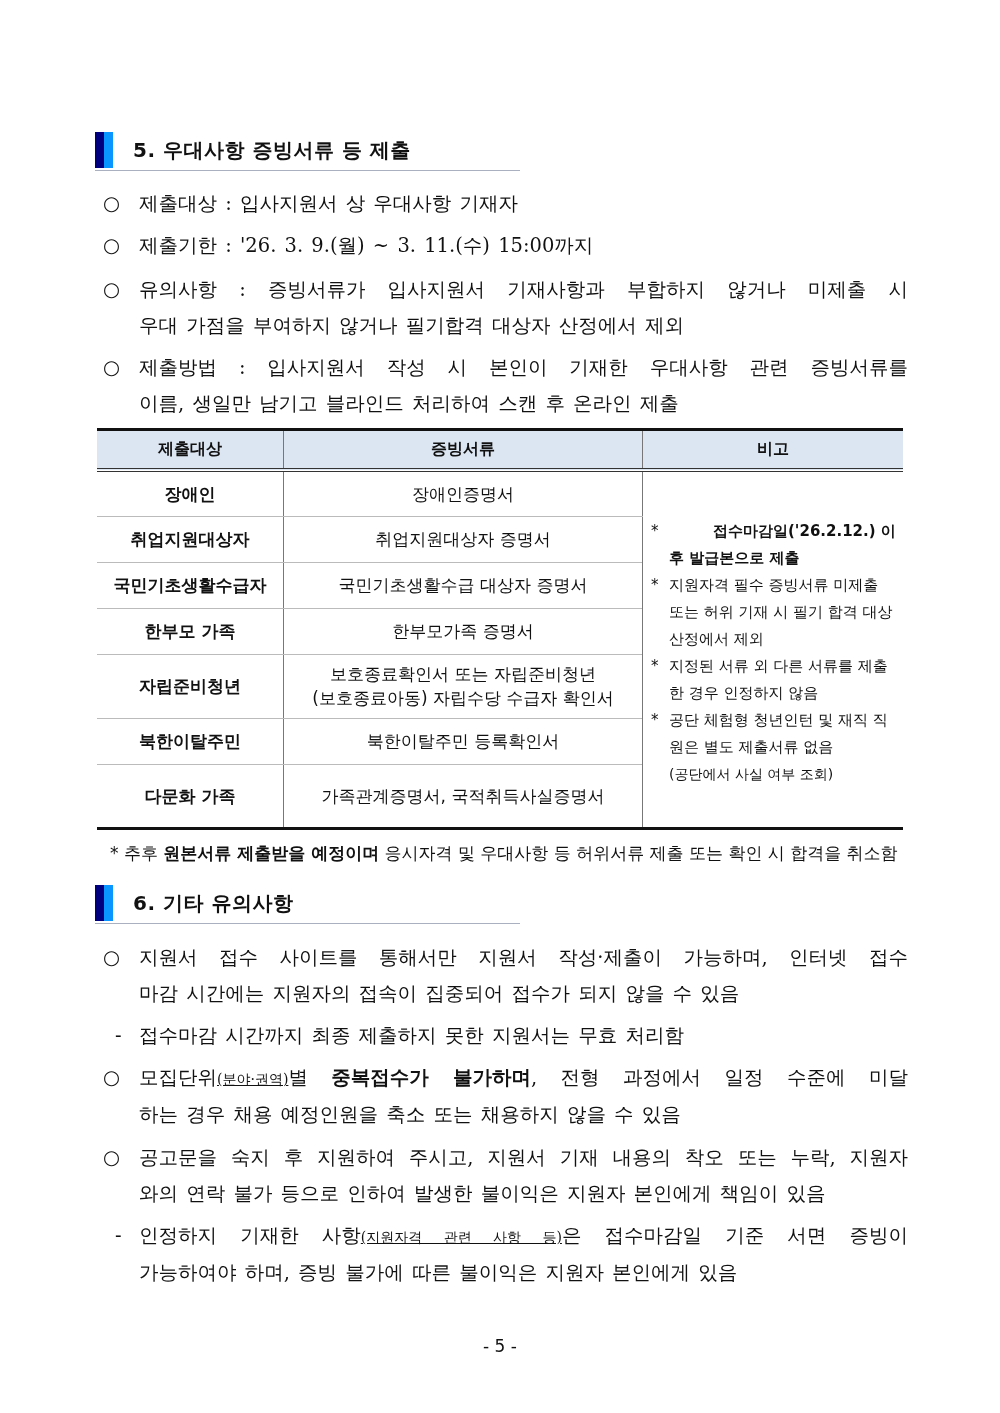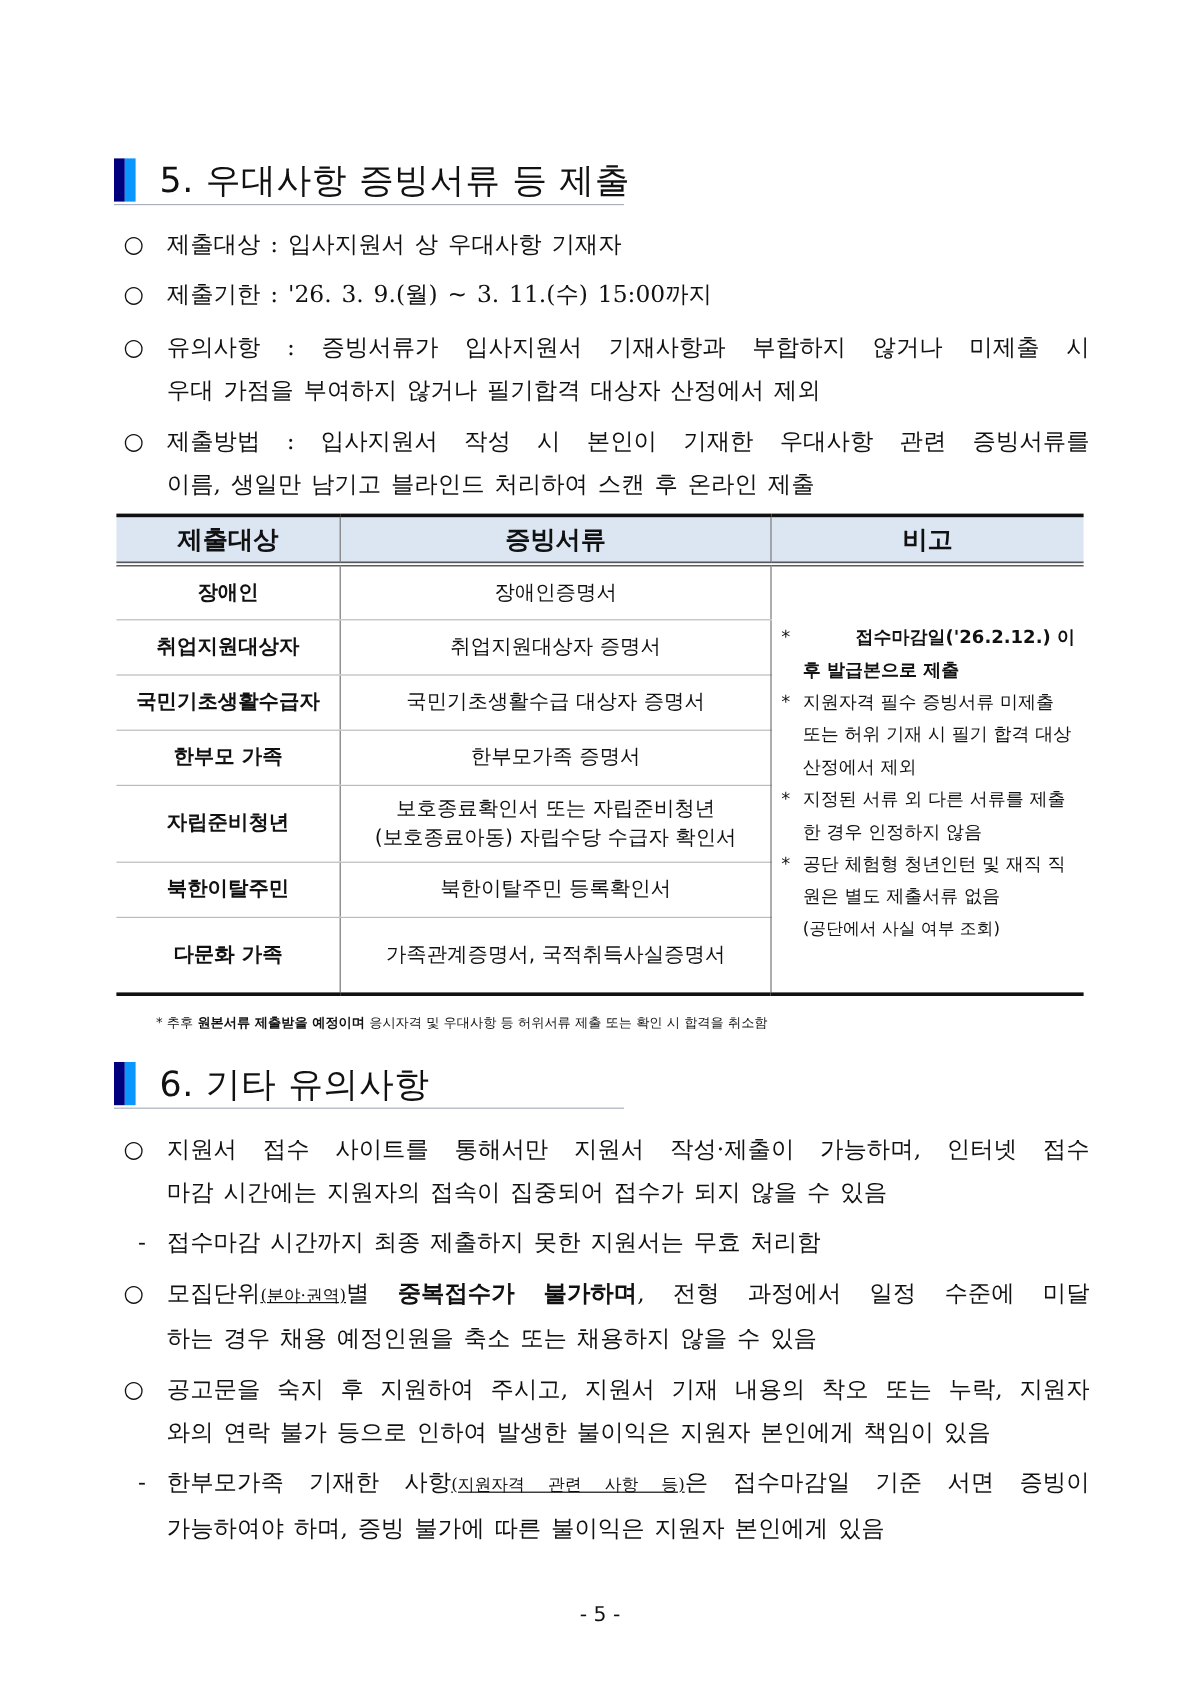--- a/index.html
+++ b/index.html
@@ -1,44 +1,44 @@
 <!DOCTYPE html>
 <html><head>
 <meta charset="utf-8">
 <style>
   html, body { margin:0; padding:0; background:#ffffff; }
   body { width:1000px; height:1413px; position:relative; overflow:hidden; color:#111; }
 
   .sec-head { position:absolute; left:95px; height:40px; width:425px; border-bottom:1px solid #aab0bf; }
   .sec-head .bar1 { position:absolute; left:0; top:2px; width:9px; height:36px; background:#00007f; }
   .sec-head .bar2 { position:absolute; left:9px; top:2px; width:9px; height:36px; background:#0a96ff; }
-  .sec-head .title { position:absolute; left:38px; top:0; font-family:"DejaVu Sans","Liberation Sans",sans-serif; font-weight:normal; font-size:29px; line-height:40px; letter-spacing:0.5px; color:#111; white-space:nowrap; }
+  .sec-head .title { position:absolute; left:38px; top:0; font-family:"DejaVu Sans","Liberation Sans",sans-serif; font-weight:bold; font-size:20px; line-height:40px; letter-spacing:0.5px; color:#111; white-space:nowrap; }
 
   .para { position:absolute; left:103px; width:805px; font-family:"DejaVu Serif","Liberation Serif",serif; font-size:19.5px; line-height:36px; color:#111; }
   .para .mark { position:absolute; left:0; top:0; width:30px; }
   .para .body { margin-left:36px; text-align:justify; text-align-last:justify; word-spacing:2px; }
   .para .body.last-left { text-align-last:left; }
   .para.dash .mark { left:12px; }
   .small { font-size:14px;text-decoration:underline; }
   .b { font-weight:bold; font-family:"DejaVu Sans","Liberation Sans",sans-serif; }
 
   table.docs { position:absolute; left:97px; top:428px; width:806px; border-collapse:collapse; font-family:"DejaVu Sans","Liberation Sans",sans-serif; font-size:17px; color:#111; }
-  table.docs th { background:#dce6f2; height:37px; font-weight:bold; font-size:21px; border-top:3px solid #111; border-bottom:4px double #333; padding:0; }
+  table.docs th { background:#dce6f2; height:37px; font-weight:bold; font-size:16px; border-top:3px solid #111; border-bottom:4px double #333; padding:0; }
   table.docs th + th, table.docs td + td { border-left:1px solid #777; }
   table.docs td { border-bottom:1px solid #bbb; text-align:center; padding:0; line-height:24px; }
   table.docs td.cat { font-weight:bold; width:186px; }
   table.docs td.doc { width:358px; }
   table.docs tr.last td { border-bottom:3px solid #111;margin-top:25px; }
   table.docs td.note { text-align:left; vertical-align:top; border-bottom:3px solid #111; padding:46px 6px 0 8px; font-size:15px; line-height:27px; }
   .note-item { position:relative; padding-left:18px; }
   .note-item .ast { position:absolute; left:0; top:0; }
   .note-item .u { font-weight:bold;margin-left:44px; }
   .note-sub { padding-left:18px; font-size:14px; }
 
-  .footnote { position:absolute; left:110px; top:843px; width:800px; font-family:"DejaVu Sans","Liberation Sans",sans-serif; font-size:11px; line-height:20px; white-space:nowrap;margin-left:20px; }
+  .footnote { position:absolute; left:110px; top:843px; width:800px; font-family:"DejaVu Sans","Liberation Sans",sans-serif; font-size:17px; line-height:20px; white-space:nowrap; }
   .page-num { position:absolute; left:0; width:1000px; top:1336px; text-align:center; font-family:"DejaVu Sans","Liberation Sans",sans-serif; font-size:17px; }
 </style>
 </head>
 <body>
 
 <div class="sec-head" style="top:130px;">
   <div class="bar1"></div>
   <div class="bar2"></div>
   <div class="title">5. 우대사항 증빙서류 등 제출</div>
 </div>
@@ -148,17 +148,17 @@
   <div class="body"><span>모집단위</span><span class="small">(분야·권역)</span><span>별 </span><span class="b">중복접수가 불가하며</span><span>, 전형 과정에서 일정 수준에 미달</span></div>
   <div class="body last-left">하는 경우 채용 예정인원을 축소 또는 채용하지 않을 수 있음</div>
 </div>
 <div class="para" style="top:1140px;">
   <span class="mark">○</span>
   <div class="body">공고문을 숙지 후 지원하여 주시고, 지원서 기재 내용의 착오 또는 누락, 지원자</div>
   <div class="body last-left">와의 연락 불가 등으로 인하여 발생한 불이익은 지원자 본인에게 책임이 있음</div>
 </div>
 <div class="para dash" style="top:1218px;">
   <span class="mark">-</span>
-  <div class="body"><span>한부모가족 기재한 사항</span><span class="small">(지원자격 관련 사항 등)</span><span>은 접수마감일 기준 서면 증빙이</span></div>
+  <div class="body"><span>인정하지 기재한 사항</span><span class="small">(지원자격 관련 사항 등)</span><span>은 접수마감일 기준 서면 증빙이</span></div>
   <div class="body last-left">가능하여야 하며, 증빙 불가에 따른 불이익은 지원자 본인에게 있음</div>
 </div>
 
 <div class="page-num">- 5 -</div>
 
 </body></html>

